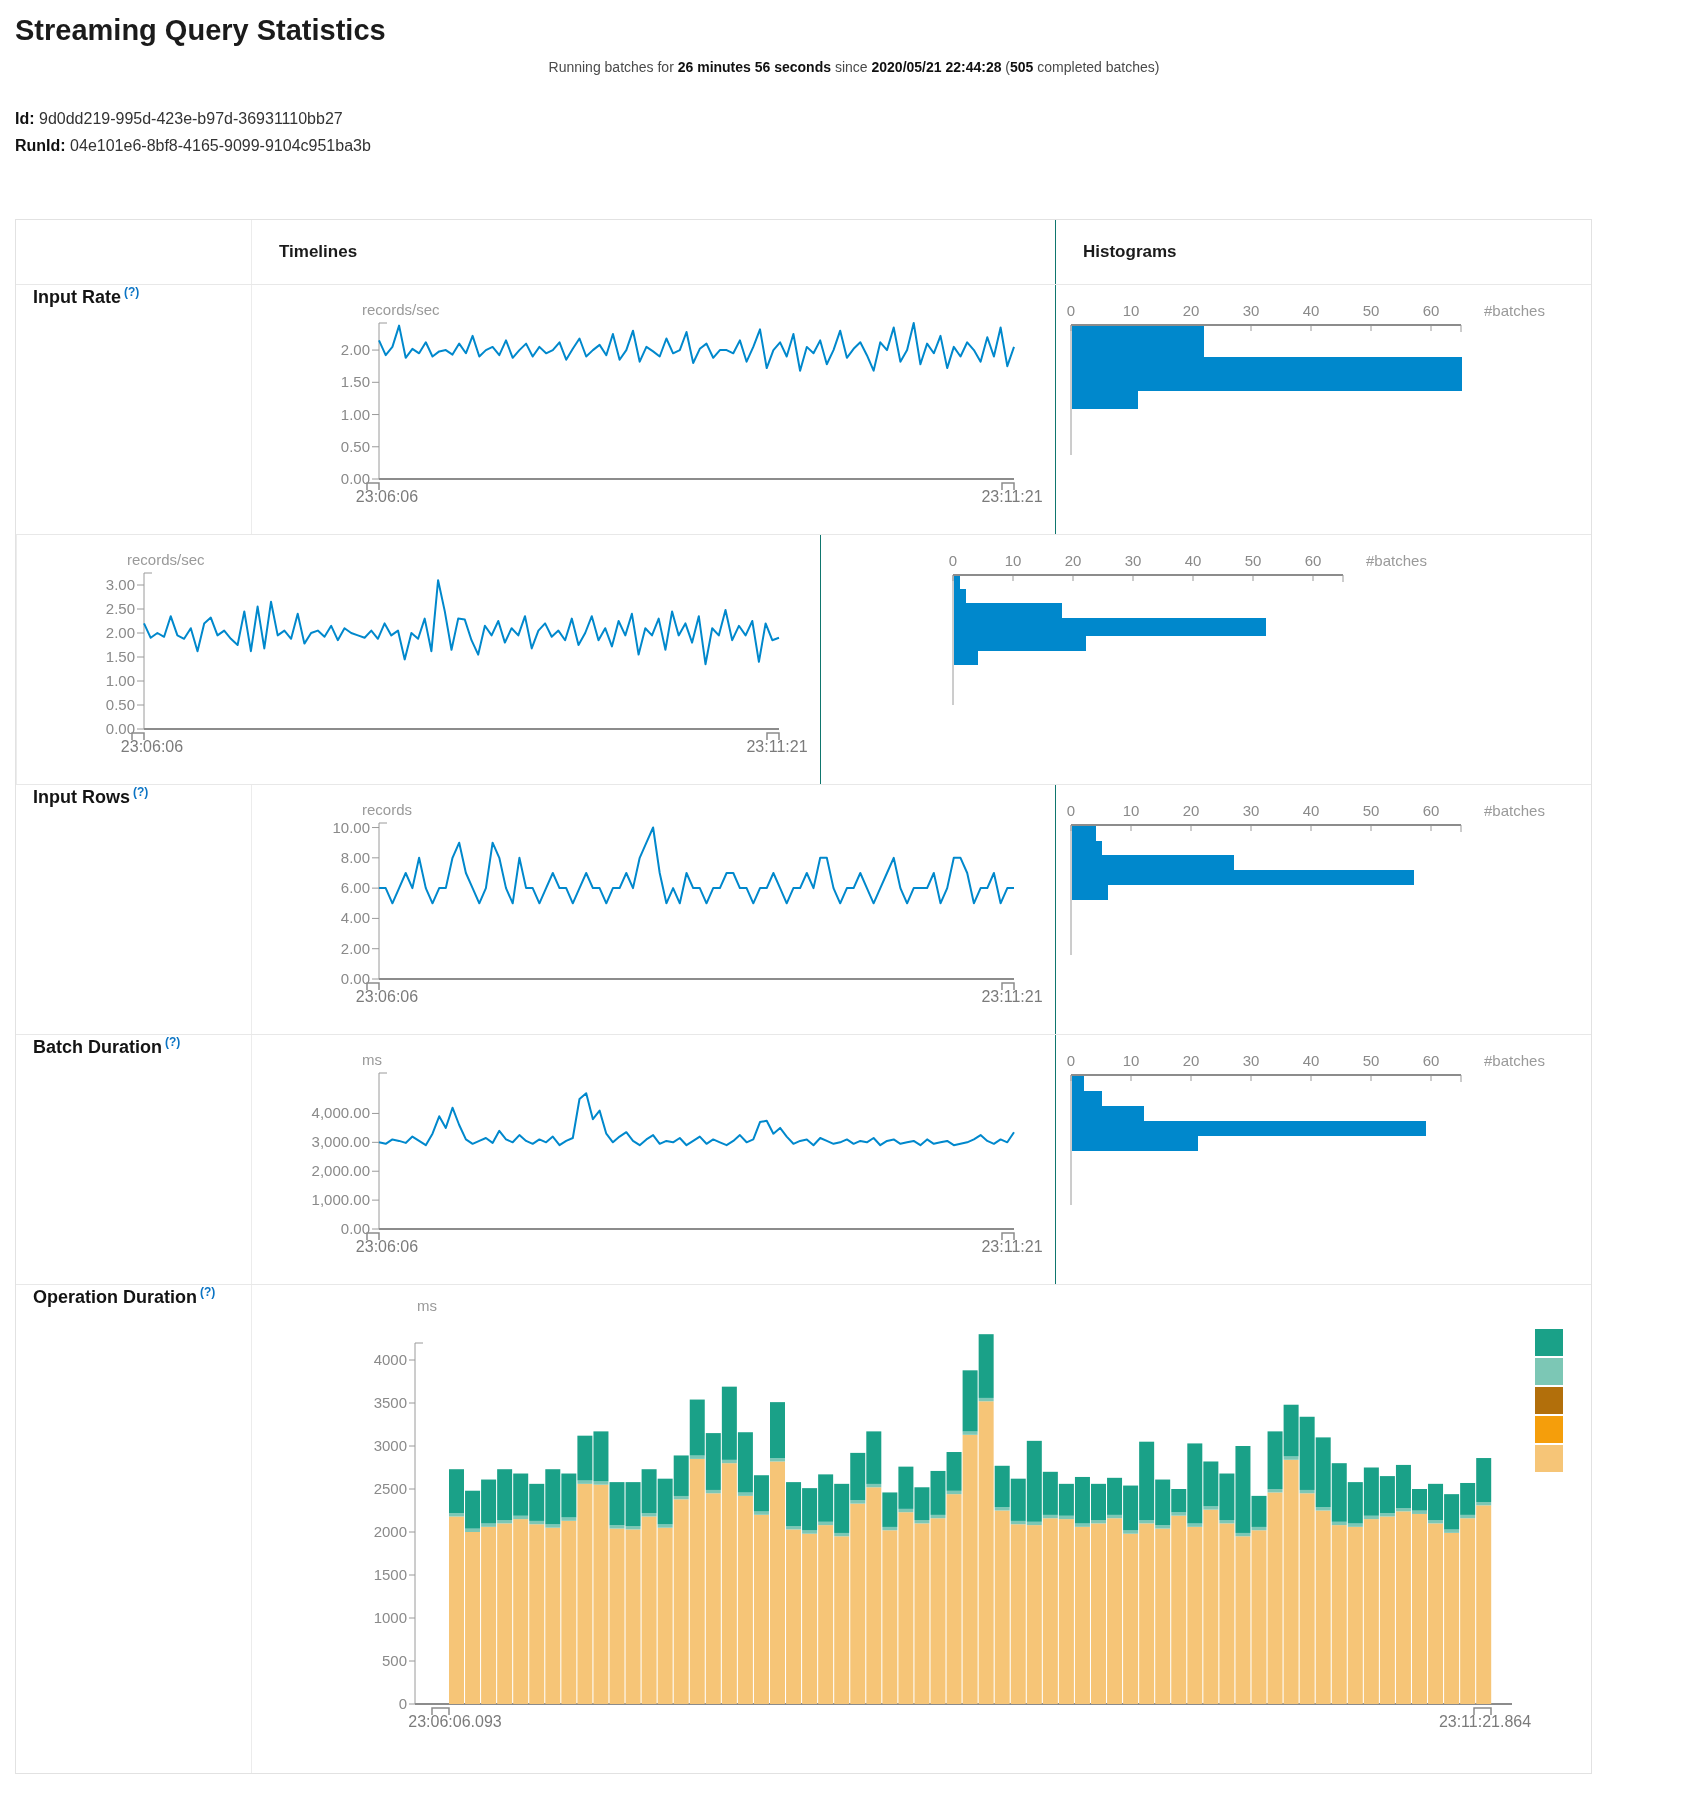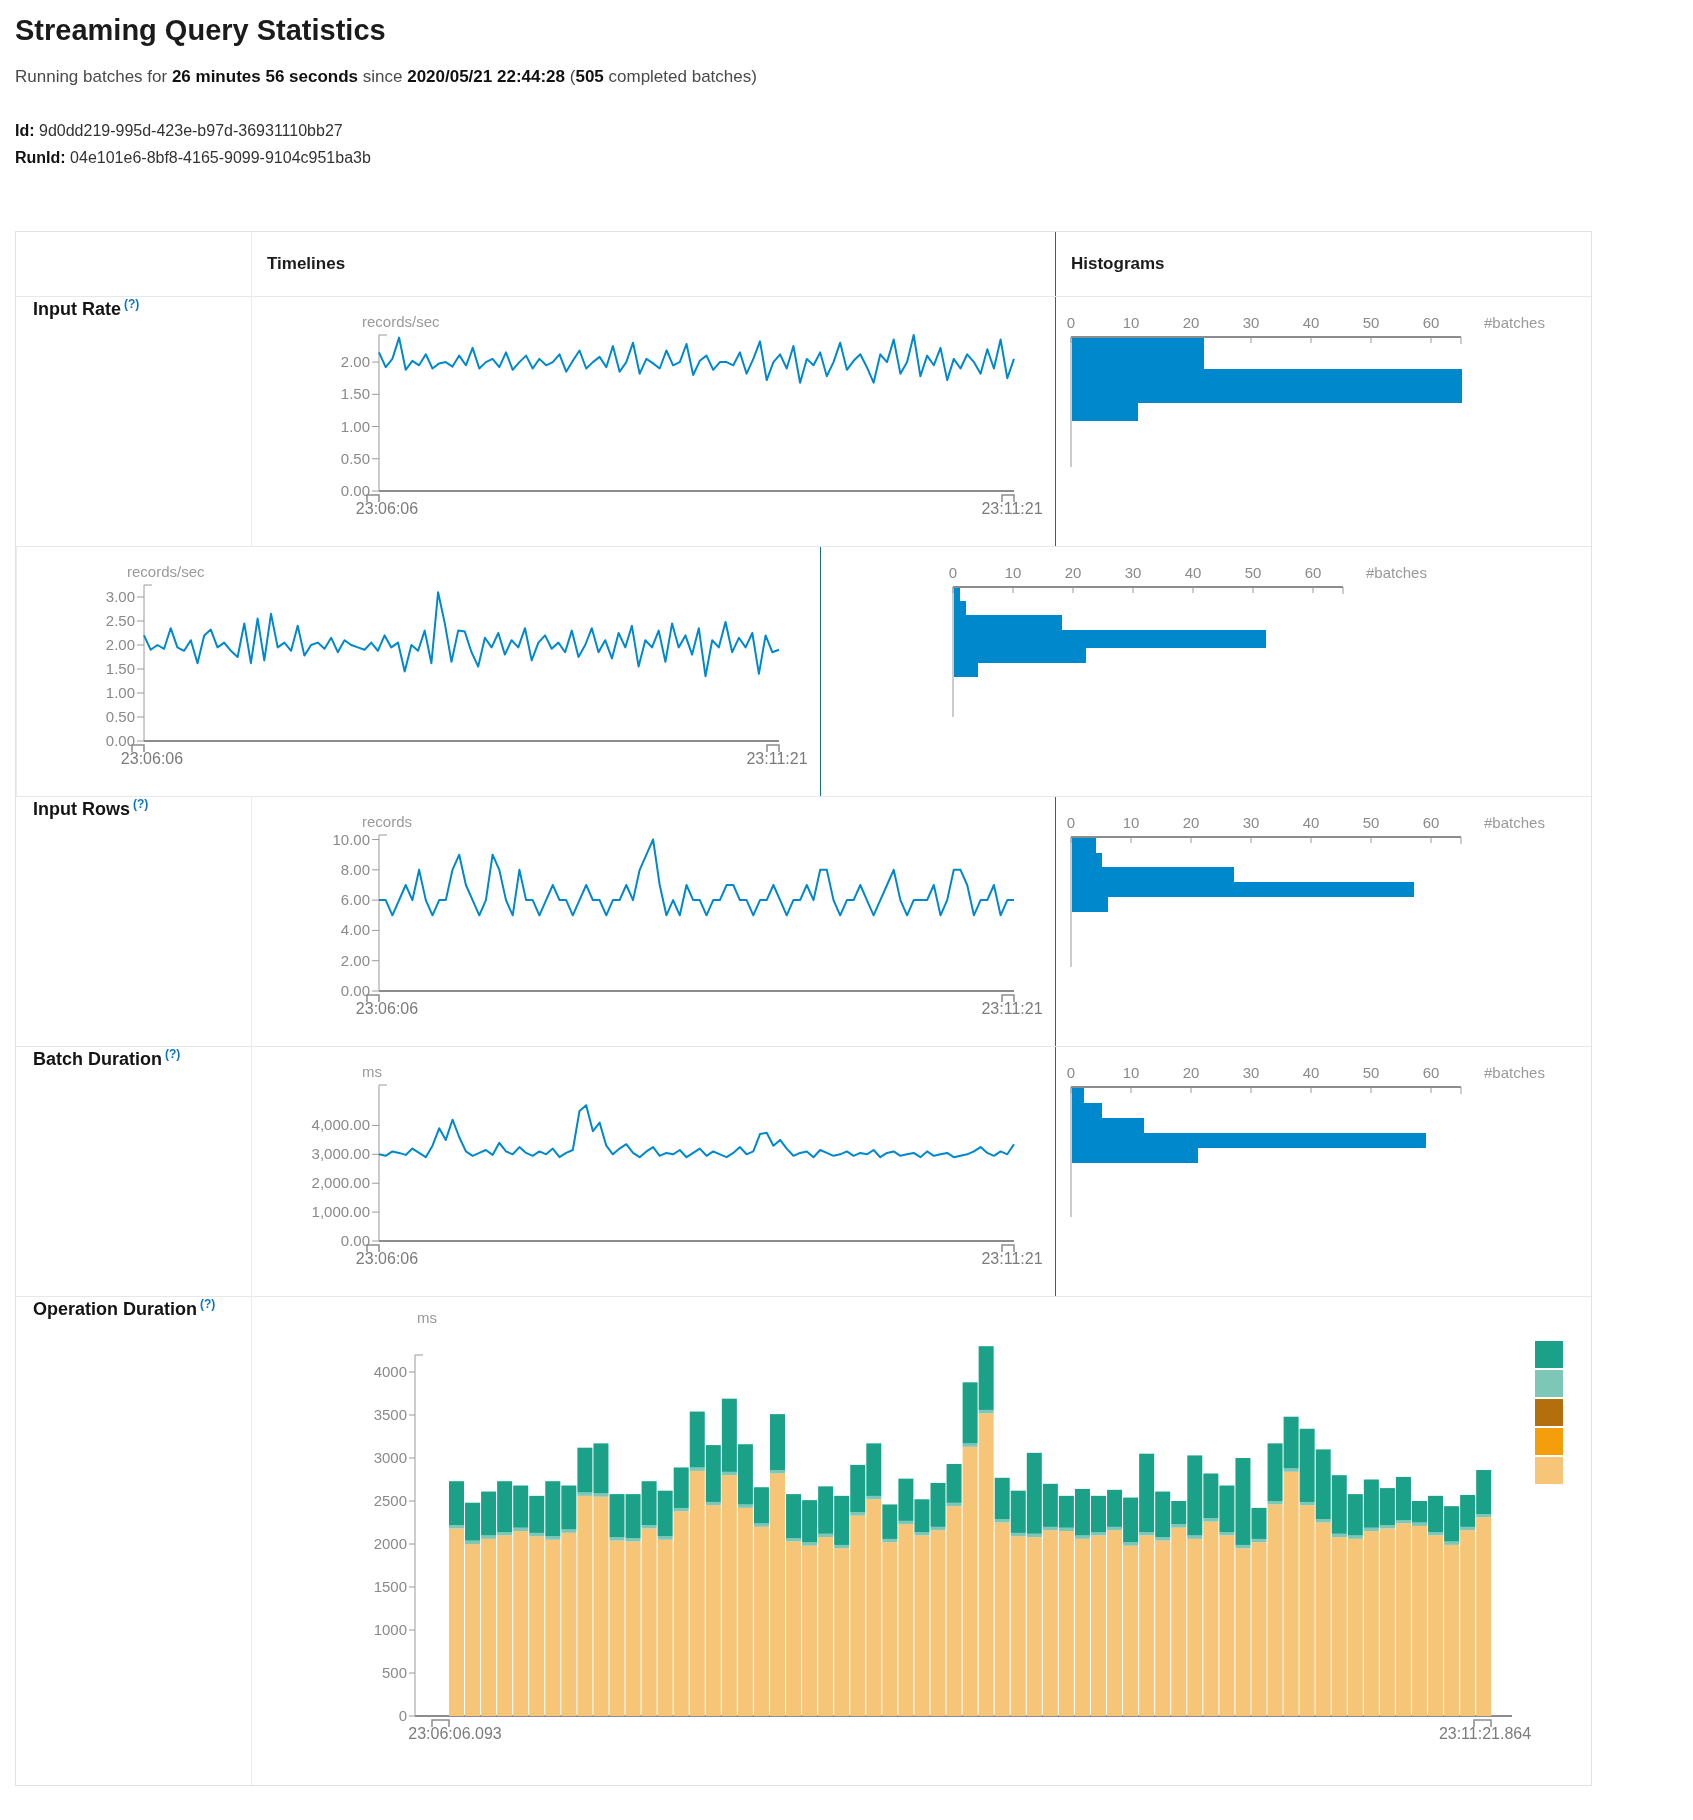--- a/index.html
+++ b/index.html
@@ -5,39 +5,39 @@
   * { box-sizing: border-box; margin: 0; padding: 0; }
   body {
     width: 1693px; height: 1820px;
     background: #ffffff;
     font-family: "Liberation Sans", "DejaVu Sans", sans-serif;
     color: #222;
     overflow: hidden;
   }
   .page { padding: 14px 0 0 15px; border-radius: 20px; }
   h1.title { font-size: 29px; font-weight: 700; color: #1b1b1b; letter-spacing: 0; }
-  .subtitle { margin-top: 20px; font-size: 17px; color: #4a4a4a; }
+  .subtitle { margin-top: 12px; font-size: 14px; color: #4a4a4a; text-align: center; }
   .subtitle b { color: #111; }
   .query-info { margin-top: 30px; font-size: 16px; color: #333; }
   .query-info .line { line-height: 27px; }
   .query-info b { color: #111; }
 
   .tbl {
     margin-top: 60px;
     width: 1577px;
     border: 1px solid #e2e2e2;
     background: #fff;
   }
   .thead { display: flex; height: 64px; }
   .thead .hcell { font-size: 17px; font-weight: 700; color: #1b1b1b; display: flex; align-items: center; }
   .c1 { width: 235px; flex: 0 0 235px; }
   .c2 { width: 804px; flex: 0 0 804px; border-left: 1px solid #ececec; }
   .c3 { width: 536px; flex: 1 1 auto; border-left: 1px solid #0f766e; }
   .c23 { flex: 1 1 auto; border-left: 1px solid #ececec; position: relative; }
-  .hcell.c2, .hcell.c3 { padding-left: 15px; }
+  .hcell.c2, .hcell.c3 { padding-left: 27px; }
   .trow { display: flex; border-top: 1px solid #e8e8e8; height: 250px; }
   .trow.op { height: 489px; }
   .label-cell { display: flex; align-items: flex-start; padding-left: 17px; }
   .metric-label { font-size: 18px; font-weight: 700; color: #141414; white-space: nowrap; }
   .metric-label sup { font-size: 12px; font-weight: 700; color: #0b74c4; cursor: pointer; margin-left: 3px; }
   .chart-cell { position: relative; overflow: visible; text-align: center; }
   svg text.ctick { font: 15px "Liberation Sans", sans-serif; fill: #8a8a8a; }
   svg text.cunit { font: 15px "Liberation Sans", sans-serif; fill: #9a9a9a; }
   svg text.ctime { font: 16px "Liberation Sans", sans-serif; fill: #7b7b7b; }
   svg .ax  { stroke: #9a9a9a; stroke-width: 1; fill: none; }

